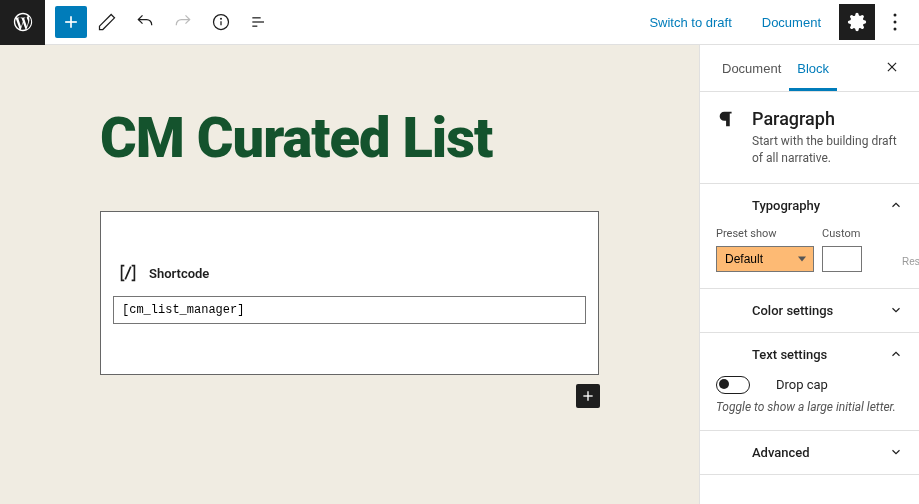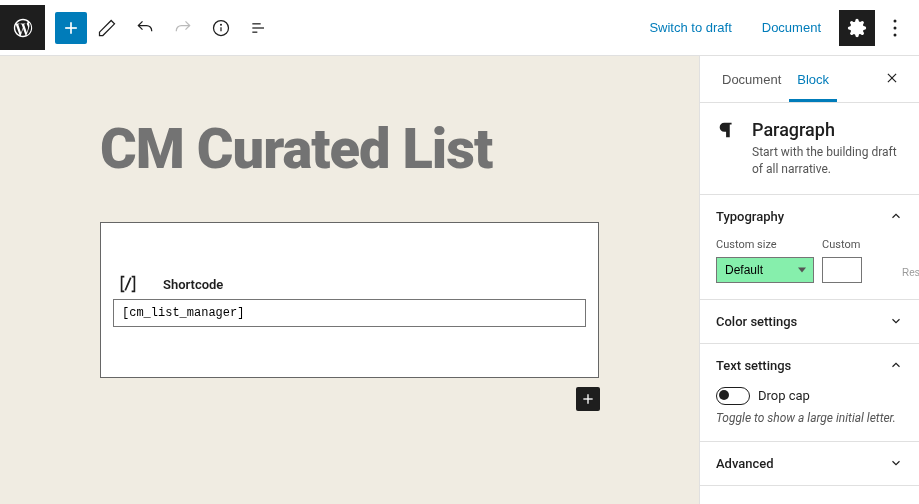--- a/index.html
+++ b/index.html
@@ -1,73 +1,73 @@
 <!DOCTYPE html>
 <html><head>
 <meta charset="utf-8">
 <style>
 * { box-sizing: border-box; margin: 0; padding: 0; }
 body { font-family: -apple-system, BlinkMacSystemFont, "Segoe UI", Roboto, sans-serif; font-size: 13px; color: #1e1e1e; width: 919px; height: 504px; overflow: hidden; }
 .app { display: flex; flex-direction: column; height: 504px; }
 
 
-.topbar { display: flex; align-items: center; height: 56px; border-bottom: 1px solid #e0e0e0; }
+.topbar { display: flex; align-items: center; height: 45px; border-bottom: 1px solid #e0e0e0; }
 .wp-logo { width: 45px; height: 45px; background: #1e1e1e; display: flex; align-items: center; justify-content: center; }
 .wp-logo svg { fill: #fff; }
 .tb-left { display: flex; align-items: center; gap: 2px; padding-left: 10px; }
 .tb-btn { width: 36px; height: 36px; display: flex; align-items: center; justify-content: center; background: transparent; border: none; cursor: pointer; border-radius: 2px; }
 .tb-btn.primary { background: #007cba; color: #fff; width: 32px; height: 32px; border-radius: 2px; }
 .tb-btn.primary svg { stroke: #fff; }
 .tb-btn.disabled { opacity: 0.3; }
 .tb-spacer { flex: 1; }
 .tb-right { display: flex; align-items: center; gap: 6px; padding-right: 10px; }
 .link-btn { background: none; border: none; color: #007cba; padding: 8px 12px; cursor: pointer; font-size: 13px; }
 .update-btn { background: #007cba; color: #fff; border: none; padding: 8px 14px; cursor: pointer; font-size: 13px; border-radius: 2px; }
 .settings-btn { width: 36px; height: 36px; background: #1e1e1e; display: flex; align-items: center; justify-content: center; border: none; cursor: pointer; }
 .settings-btn svg { fill: #fff; }
 .more-btn { width: 28px; height: 36px; background: none; border: none; cursor: pointer; display: flex; align-items: center; justify-content: center; }
 
 
 .main { flex: 1; display: flex; overflow: hidden; }
 .canvas { flex: 1; background: #f0ece2; overflow-y: auto; padding: 50px 60px; }
-.page-title { font-size: 56px; font-weight: 900; letter-spacing: -1px; margin: 10px 40px 40px; color: #737373; }
+.page-title { font-size: 56px; font-weight: 900; letter-spacing: -1px; margin: 10px 40px 40px; color: #14532d; }
 .block { background: #fff; border: 1px solid #666; padding: 50px 12px 50px; margin: 0 40px; position: relative; }
-.block-header { display: flex; align-items: center; gap: 24px; margin-bottom: 4px; padding-left: 4px; }
+.block-header { display: flex; align-items: center; gap: 10px; margin-bottom: 12px; padding-left: 4px; }
 .block-header .lbl { font-weight: 600; font-size: 13px; }
 .shortcode-input { width: 100%; border: 1px solid #757575; padding: 6px 8px; font-size: 12px; font-family: Liberation Mono, monospace; }
 .add-block { position: absolute; right: -2px; bottom: -34px; width: 24px; height: 24px; background: #1e1e1e; display: flex; align-items: center; justify-content: center; cursor: pointer; border-radius: 2px; }
 .add-block svg { stroke: #fff; }
 
 
 .sidebar { width: 220px; border-left: 1px solid #e0e0e0; background: #fff; display: flex; flex-direction: column; overflow-y: auto; }
 .sb-tabs { display: flex; align-items: center; border-bottom: 1px solid #e0e0e0; height: 47px; padding: 0 14px; }
 .sb-tab { background: none; border: none; padding: 14px 8px; font-size: 13px; cursor: pointer; color: #555; position: relative; }
 .sb-tab.active { color: #007cba; font-weight: 500; }
 .sb-tab.active::after { content: ""; position: absolute; left: 0; right: 0; bottom: -1px; height: 3px; background: #007cba; }
 .sb-close { margin-left: auto; background: none; border: none; cursor: pointer; padding: 6px; }
 
 .sb-block-info { display: flex; gap: 14px; padding: 16px; border-bottom: 1px solid #e0e0e0; }
 .sb-block-info .icon { flex-shrink: 0; }
 .sb-block-info .name { font-weight: 500; font-size: 18px; margin-bottom: 4px; }
 .sb-block-info .desc { font-size: 12px; color: #555; line-height: 1.4; }
 
 .panel { border-bottom: 1px solid #e0e0e0; }
-.panel-hd { display: flex; justify-content: space-between; padding: 14px 16px; cursor: pointer; }
+.panel-hd { display: flex; justify-content: space-between; padding: 14px 16px; cursor: pointer; margin-left: 36px; }
 .panel-hd .title { font-weight: 500; font-size: 13px; }
 .panel-body { padding: 0 16px 16px; }
 .row { display: flex; gap: 8px; align-items: flex-end; }
 .field { display: flex; flex-direction: column; gap: 6px; }
 .field label { font-size: 11px; color: #555; }
-.select { border: 1px solid #757575; padding: 5px 24px 5px 8px; font-size: 12px; background: #86efac; appearance: none; position: relative; width: 98px; }
+.select { border: 1px solid #757575; padding: 5px 24px 5px 8px; font-size: 12px; background: #fdba74; appearance: none; position: relative; width: 98px; }
 .select-wrap { position: relative; }
 .select-wrap::after { content: ""; position: absolute; right: 8px; top: 50%; transform: translateY(-50%); border-left: 4px solid transparent; border-right: 4px solid transparent; border-top: 5px solid #555; }
 .num-input { border: 1px solid #757575; width: 40px; padding: 5px 4px; font-size: 12px; }
 .reset-btn { background: none; border: none; color: #999; font-size: 10px; padding: 5px 6px; cursor: pointer; margin-left: 26px; }
 
-.toggle { display: flex; align-items: center; gap: 8px; margin-bottom: 6px; }
+.toggle { display: flex; align-items: center; gap: 26px; margin-bottom: 6px; }
 .toggle-sw { width: 34px; height: 18px; border: 1.5px solid #1e1e1e; border-radius: 10px; position: relative; cursor: pointer; background: #fff; }
 .toggle-sw::after { content: ""; position: absolute; left: 2px; top: 2px; width: 10px; height: 10px; background: #1e1e1e; border-radius: 50%; }
 .toggle-lbl { font-size: 13px; }
 .hint { font-size: 12px; color: #555; font-style: italic; }
 </style>
 </head>
 <body>
 
 <div class="app">
   <div class="topbar">
@@ -184,21 +184,21 @@
       <div class="panel">
         <div class="panel-hd">
           <span class="title">Typography</span>
           <svg width="14" height="14" viewBox="0 0 24 24" fill="none" stroke="#1e1e1e" stroke-width="2">
               <polyline points="6 15 12 9 18 15"></polyline>
             </svg>
         </div>
         <div class="panel-body">
           <div class="row">
             <div class="field">
-              <label>Custom size</label>
+              <label>Preset show</label>
               <div class="select-wrap">
                 <select class="select">
                   <option>Default</option>
                 </select>
               </div>
             </div>
             <div class="field">
               <label>Custom</label>
               <input class="num-input" style="">
             </div>

